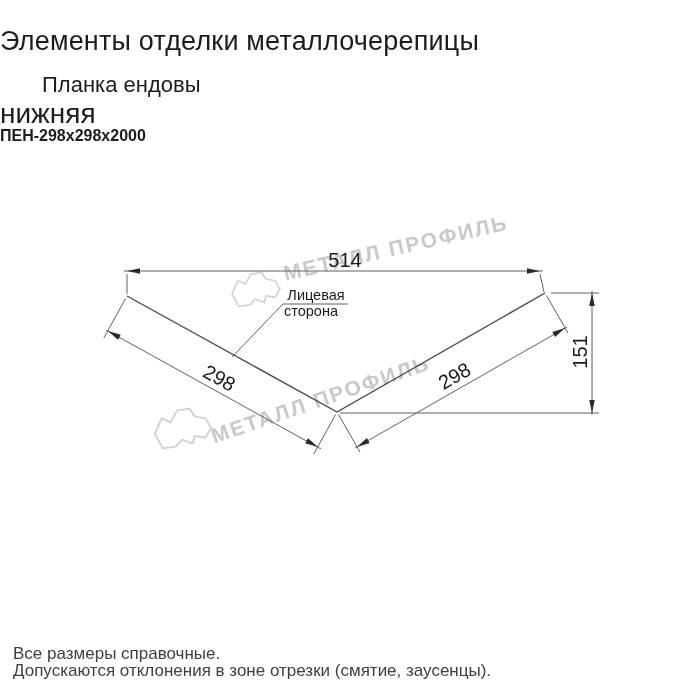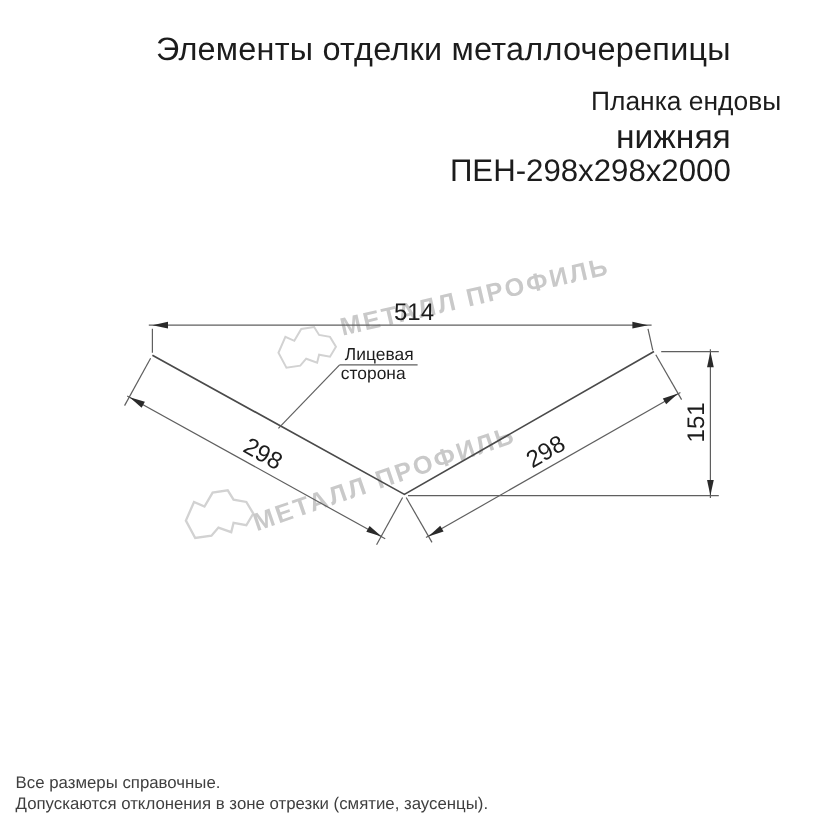--- a/index.html
+++ b/index.html
@@ -1,35 +1,35 @@
 <!DOCTYPE html>
 <html><head>
 <meta charset="utf-8">
 <style>
   html,body{margin:0;padding:0;}
   body{
     width:700px;height:700px;background:#ffffff;position:relative;
     font-family:"Liberation Sans", sans-serif;overflow:hidden;
   }
-  .hdr{position:absolute;left:0;width:609px;text-align:right;color:#1c1c1c;}
+  .hdr{position:absolute;left:0;width:609px;text-align:left;color:#1c1c1c;}
   .hdr.title{top:26px;font-size:27px;letter-spacing:0.2px;}
   .hdr.sub1{top:72px;font-size:22px;padding-left:42px;}
   .hdr.sub2{top:98px;font-size:28px;}
-  .hdr.model{top:127px;font-size:26px;}
+  .hdr.model{top:127px;font-size:16px;font-weight:bold;}
   .wm-text{
     position:absolute;color:#c9c9c9;font-weight:bold;font-size:21px;
     letter-spacing:2px;white-space:nowrap;transform-origin:0 50%;
   }
   .wm-text.top{left:284px;top:262px;transform:rotate(-13deg);}
   .wm-text.bottom{left:212px;top:425px;transform:rotate(-19deg);}
   .wm-logo{position:absolute;}
   .wm-logo.top{left:225px;top:270px;}
   .wm-logo.bottom{left:152px;top:404px;}
   .drawing-svg{position:absolute;left:0;top:0;}
-  .foot{position:absolute;left:13px;color:#3f3f3f;font-size:14px;}
+  .foot{position:absolute;left:13px;color:#3f3f3f;font-size:17px;}
   .foot.l1{top:644px;}
   .foot.l2{top:661px;}
   .dim-text{font-size:20px;fill:#1c1c1c;font-family:"Liberation Sans",sans-serif;}
   .face-text{font-size:14.5px;fill:#1c1c1c;font-family:"Liberation Sans",sans-serif;}
   .thin{stroke:#5f5f5f;stroke-width:1;fill:none;}
   .profile{stroke:#4a4a4a;stroke-width:1.4;fill:none;}
   .arrow{fill:#2a2a2a;stroke:none;}
   .logo-shape{fill:#ffffff;stroke:#d2d2d2;stroke-width:2;stroke-linejoin:miter;}
 </style>
 </head>

